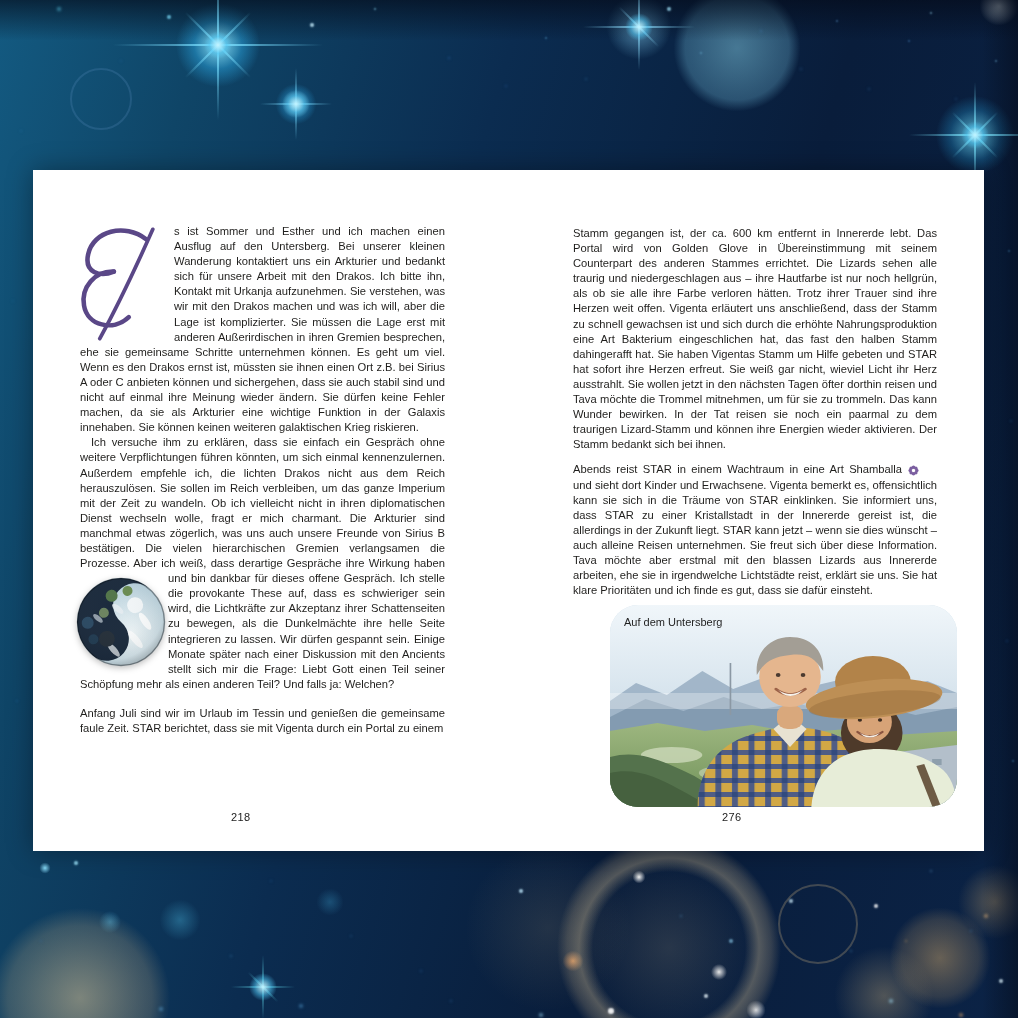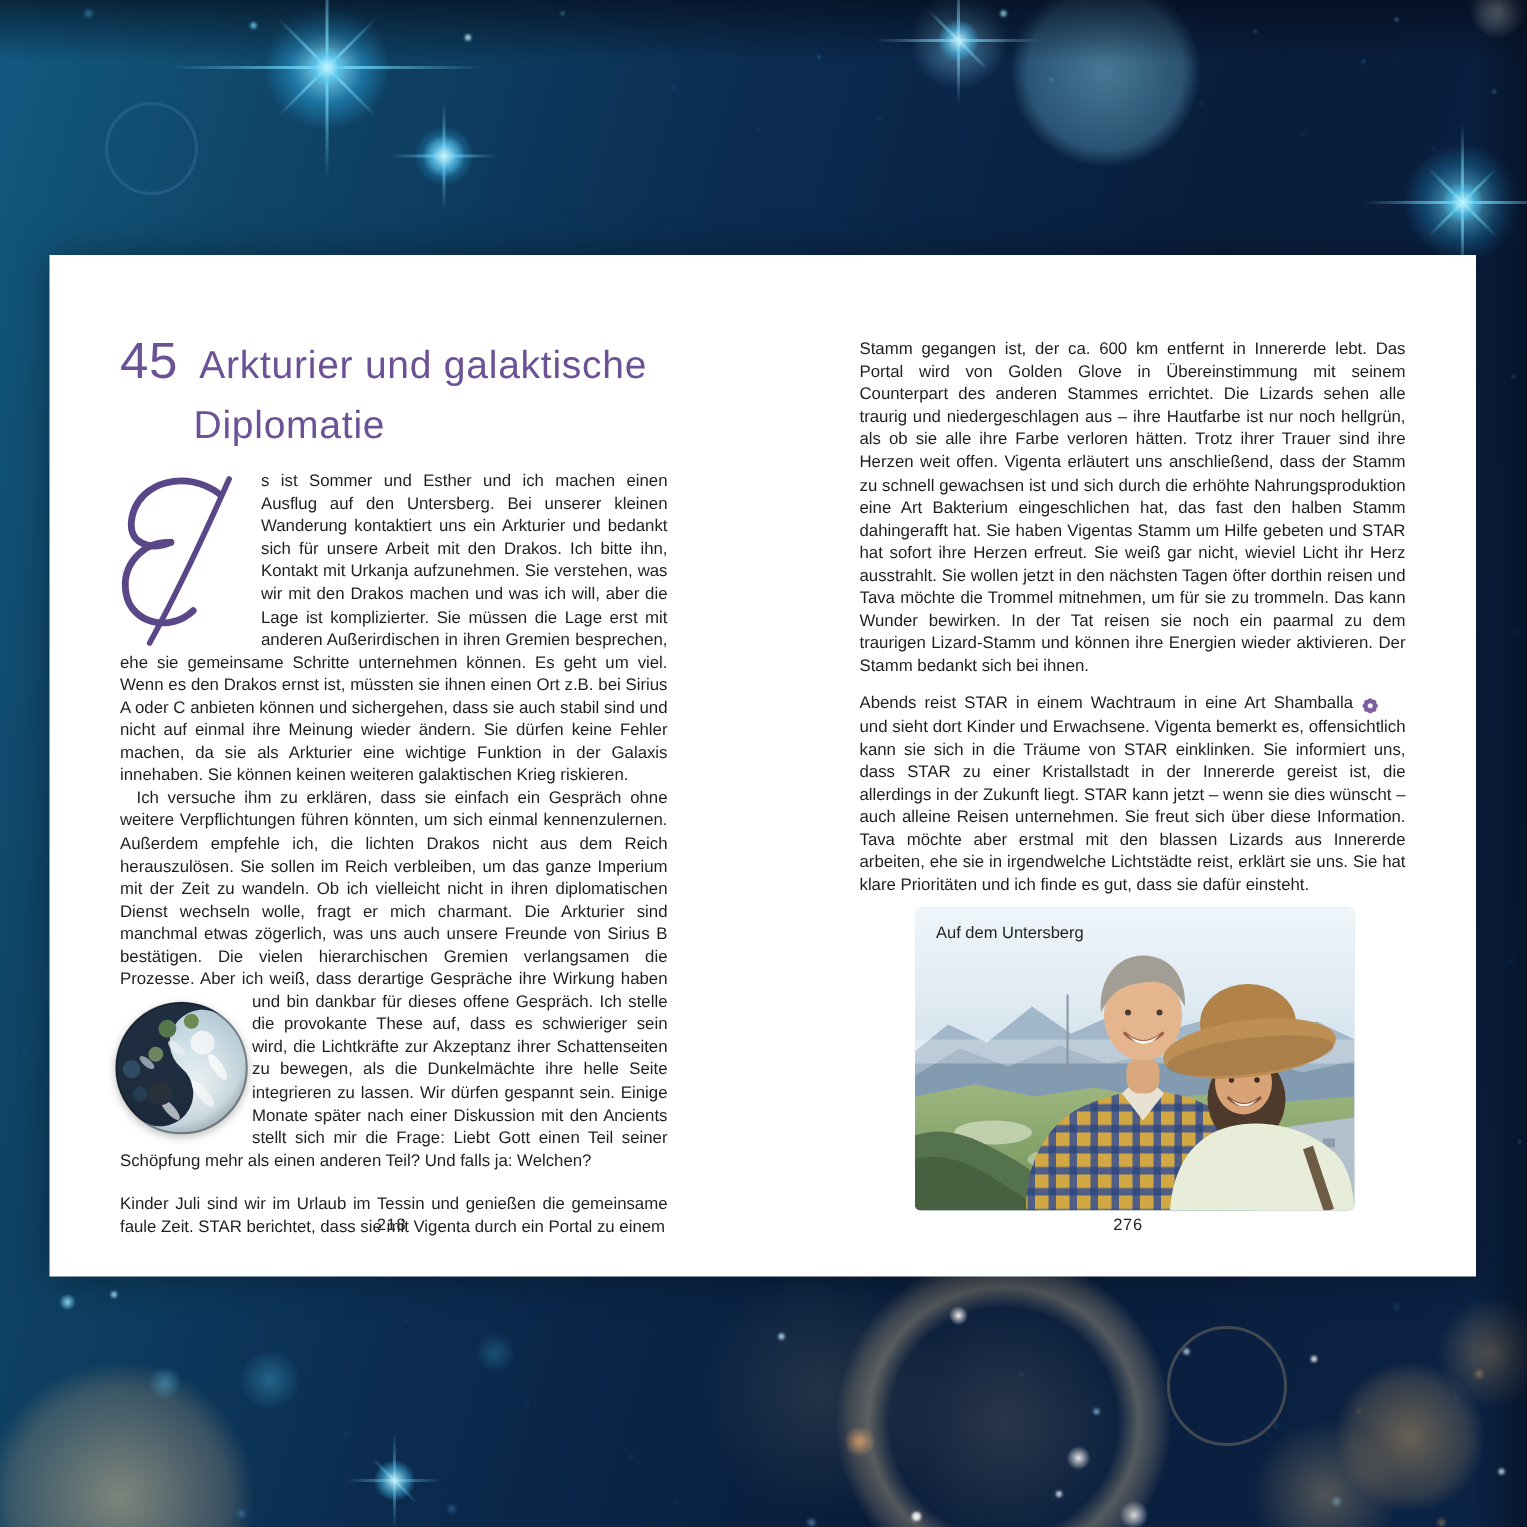--- a/index.html
+++ b/index.html
@@ -84,25 +84,25 @@
   p{margin:0;padding:0}
   .p2{text-indent:11px}
   .p3{margin-top:14px}
   .pr2{margin-top:10px}
   .dropcap{float:left;width:92px;height:116px;margin:2px 10px 2px -8px}
   .dropcap svg{width:100%;height:100%}
   .yinyang{float:left;width:92px;height:96px;margin:3px 12px 2px -16px;
            filter:drop-shadow(0 2px 3px rgba(0,0,0,.25))}
   .yinyang svg{width:100%;height:100%}
   .endmark{float:right;width:11px;height:11px;margin:3px 18px 0 6px}
-  .photo{position:absolute;left:577px;top:435px;width:293px;height:202px;border-radius:4px;
+  .photo{position:absolute;left:577px;top:435px;width:347px;height:202px;border-radius:28px;
          overflow:hidden;background:#cfdfe9}
   .photo svg{display:block;width:100%;height:100%}
   .caption{position:absolute;left:14px;top:11px;font-size:11px;color:#1f1f1f}
-  .pnum{position:absolute;top:641px;width:60px;text-align:center;font-size:11px;color:#222;letter-spacing:.4px}
+  .pnum{position:absolute;top:641px;width:60px;text-align:left;font-size:11px;color:#222;letter-spacing:.4px}
   .pnum-left{left:198px}.pnum-right{left:689px}
 </style>
 </head>
 <body>
 
 <div class="scene">
   <div class="confetti"></div>
 
   <div class="flare" style="left:218px;top:45px;--c:rgba(120,220,252,.9)">
     <i class="b" style="width:210px"></i>
@@ -129,24 +129,20 @@
     <i class="b" style="width:64px"></i>
     <i class="b" style="width:64px;transform:translate(-50%,-50%) rotate(90deg)"></i>
     <i class="b" style="width:42px;transform:translate(-50%,-50%) rotate(45deg)"></i>
   </div>
   <div class="ring" style="left:70px;top:68px;width:58px;height:58px;border:2px solid rgba(100,150,200,.22)"></div>
   <div class="ring" style="left:778px;top:884px;width:76px;height:76px;border:2px solid rgba(210,180,130,.28)"></div>
 
   <div class="spread">
 
     <div class="col col-left">
-      <div class="chapter-head">
-        <div class="ch-line1"><span class="ch-num">45</span><span class="ch-t">Arkturier und galaktische</span></div>
-        <div class="ch-line2 ch-t">Diplomatie</div>
-      </div>
       <p class="p1"><span class="dropcap" aria-label="E"><svg viewBox="0 0 100 140" fill="none" stroke="#5a4787" stroke-width="5.5" stroke-linecap="round">
               <path d="M84,16 C58,-4 20,6 14,34 C9,56 28,62 45,55"></path>
               <path d="M45,55 C22,54 5,74 9,96 C13,120 44,128 63,110"></path>
               <path d="M92,4 C76,40 52,92 28,136" stroke-width="4.5"></path>
             </svg></span><span>s ist Sommer und Esther und ich machen einen Ausflug auf den Untersberg. Bei unserer kleinen Wanderung kontaktiert uns ein Arkturier und bedankt sich für unsere Arbeit mit den Drakos. Ich bitte ihn, Kontakt mit Urkanja aufzunehmen. Sie verstehen, was wir mit den Drakos machen und was ich will, aber die Lage ist komplizierter. Sie müssen die Lage erst mit anderen Außerirdischen in ihren Gremien besprechen, ehe sie gemeinsame Schritte unternehmen können. Es geht um viel. Wenn es den Drakos ernst ist, müssten sie ihnen einen Ort z.B. bei Sirius A oder C anbieten können und sichergehen, dass sie auch stabil sind und nicht auf einmal ihre Meinung wieder ändern. Sie dürfen keine Fehler machen, da sie als Arkturier eine wichtige Funktion in der Galaxis innehaben. Sie können keinen weiteren galaktischen Krieg riskieren.</span></p>
       <p class="p2"><span>Ich versuche ihm zu erklären, dass sie einfach ein Gespräch ohne weitere Verpflichtungen führen könnten, um sich einmal kennenzulernen. Außerdem empfehle ich, die lichten Drakos nicht aus dem Reich herauszulösen. Sie sollen im Reich verbleiben, um das ganze Imperium mit der Zeit zu wandeln. Ob ich vielleicht nicht in ihren diplomatischen Dienst wechseln wolle, fragt er mich charmant. Die Arkturier sind manchmal etwas zögerlich, was uns auch unsere Freunde von Sirius B bestätigen. Die vielen hierarchischen Gremien verlangsamen die Prozesse. Aber ich weiß, dass derartige Gespräche ihre Wirkung haben und bin dankbar für dieses offene Gespräch.</span>
         <span class="yinyang"><svg viewBox="0 0 92 96">
           <defs>
             <clipPath id="yyclip">
                   <circle cx="46" cy="48" r="44"></circle>
@@ -175,21 +171,21 @@
               <ellipse cx="64" cy="32" rx="10" ry="3.5" fill="#ffffff" opacity="0.85" transform="rotate(16 64 32)"></ellipse>
               <ellipse cx="68" cy="52" rx="11" ry="3.5" fill="#ffffff" opacity="0.75" transform="rotate(10 68 52)"></ellipse>
               <ellipse cx="58" cy="74" rx="9" ry="3" fill="#f4f9fb" opacity="0.7" transform="rotate(8 58 74)"></ellipse>
               <circle cx="46" cy="26" r="8" fill="#f2f6f8"></circle>
               <circle cx="46" cy="70" r="8" fill="#26303a"></circle>
             </g>
             <circle cx="46" cy="48" r="44" fill="url(#shade)"></circle>
           </g>
           <circle cx="46" cy="48" r="43.5" fill="none" stroke="rgba(10,14,20,0.4)" stroke-width="1.4"></circle>
         </svg></span><span>Ich stelle die provokante These auf, dass es schwieriger sein wird, die Lichtkräfte zur Akzeptanz ihrer Schattenseiten zu bewegen, als die Dunkelmächte ihre helle Seite integrieren zu lassen. Wir dürfen gespannt sein. Einige Monate später nach einer Diskussion mit den Ancients stellt sich mir die Frage: Liebt Gott einen Teil seiner Schöpfung mehr als einen anderen Teil? Und falls ja: Welchen?</span></p>
-      <p class="p3">Kinder Juli sind wir im Urlaub im Tessin und genießen die gemeinsame faule Zeit. STAR berichtet, dass sie mit Vigenta durch ein Portal zu einem</p>
+      <p class="p3">Anfang Juli sind wir im Urlaub im Tessin und genießen die gemeinsame faule Zeit. STAR berichtet, dass sie mit Vigenta durch ein Portal zu einem</p>
     </div>
 
     <div class="col col-right">
       <p>Stamm gegangen ist, der ca. 600 km entfernt in Innererde lebt. Das Portal wird von Golden Glove in Übereinstimmung mit seinem Counterpart des anderen Stammes errichtet. Die Lizards sehen alle traurig und niedergeschlagen aus – ihre Hautfarbe ist nur noch hellgrün, als ob sie alle ihre Farbe verloren hätten. Trotz ihrer Trauer sind ihre Herzen weit offen. Vigenta erläutert uns anschließend, dass der Stamm zu schnell gewachsen ist und sich durch die erhöhte Nahrungsproduktion eine Art Bakterium eingeschlichen hat, das fast den halben Stamm dahingerafft hat. Sie haben Vigentas Stamm um Hilfe gebeten und STAR hat sofort ihre Herzen erfreut. Sie weiß gar nicht, wieviel Licht ihr Herz ausstrahlt. Sie wollen jetzt in den nächsten Tagen öfter dorthin reisen und Tava möchte die Trommel mitnehmen, um für sie zu trommeln. Das kann Wunder bewirken. In der Tat reisen sie noch ein paarmal zu dem traurigen Lizard-Stamm und können ihre Energien wieder aktivieren. Der Stamm bedankt sich bei ihnen.</p>
       <p class="pr2"><span class="endmark"><svg viewBox="0 0 12 12">
               <g fill="#7b5fa0">
                 <circle cx="9.6" cy="6" r="1.9"></circle>
                 <circle cx="8.55" cy="8.55" r="1.9"></circle>
                 <circle cx="6" cy="9.6" r="1.9"></circle>
                 <circle cx="3.45" cy="8.55" r="1.9"></circle>

